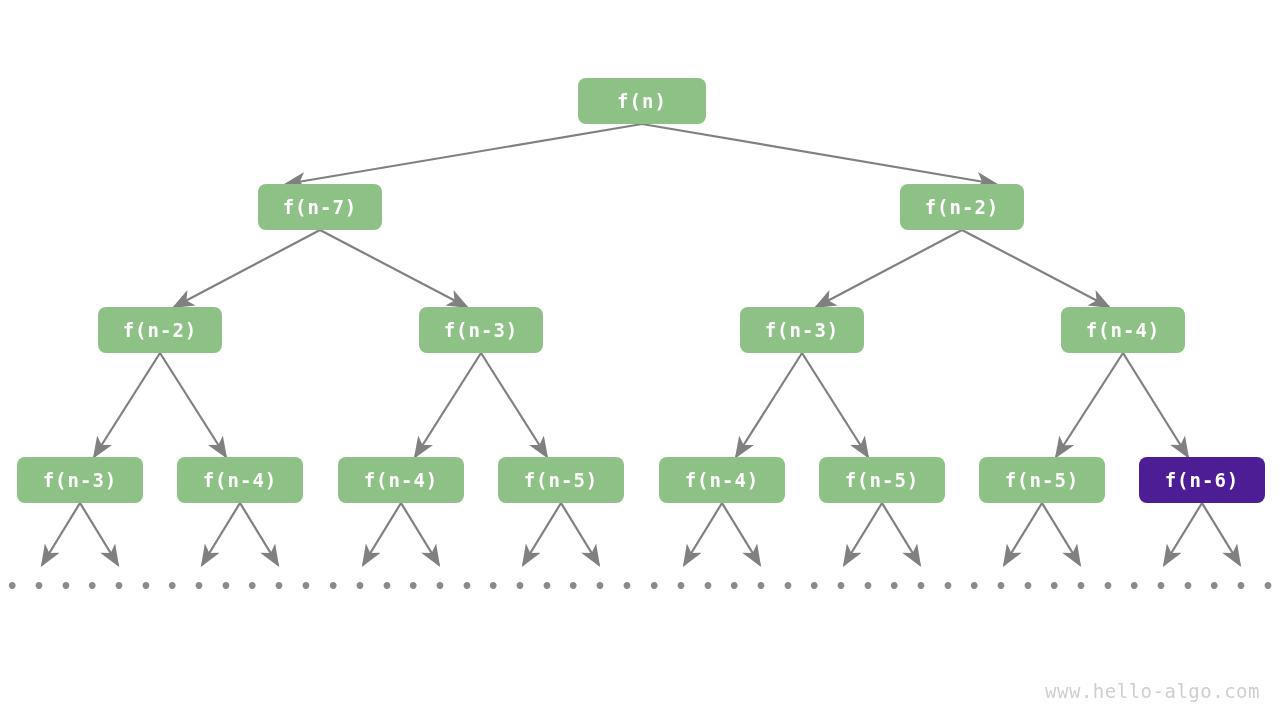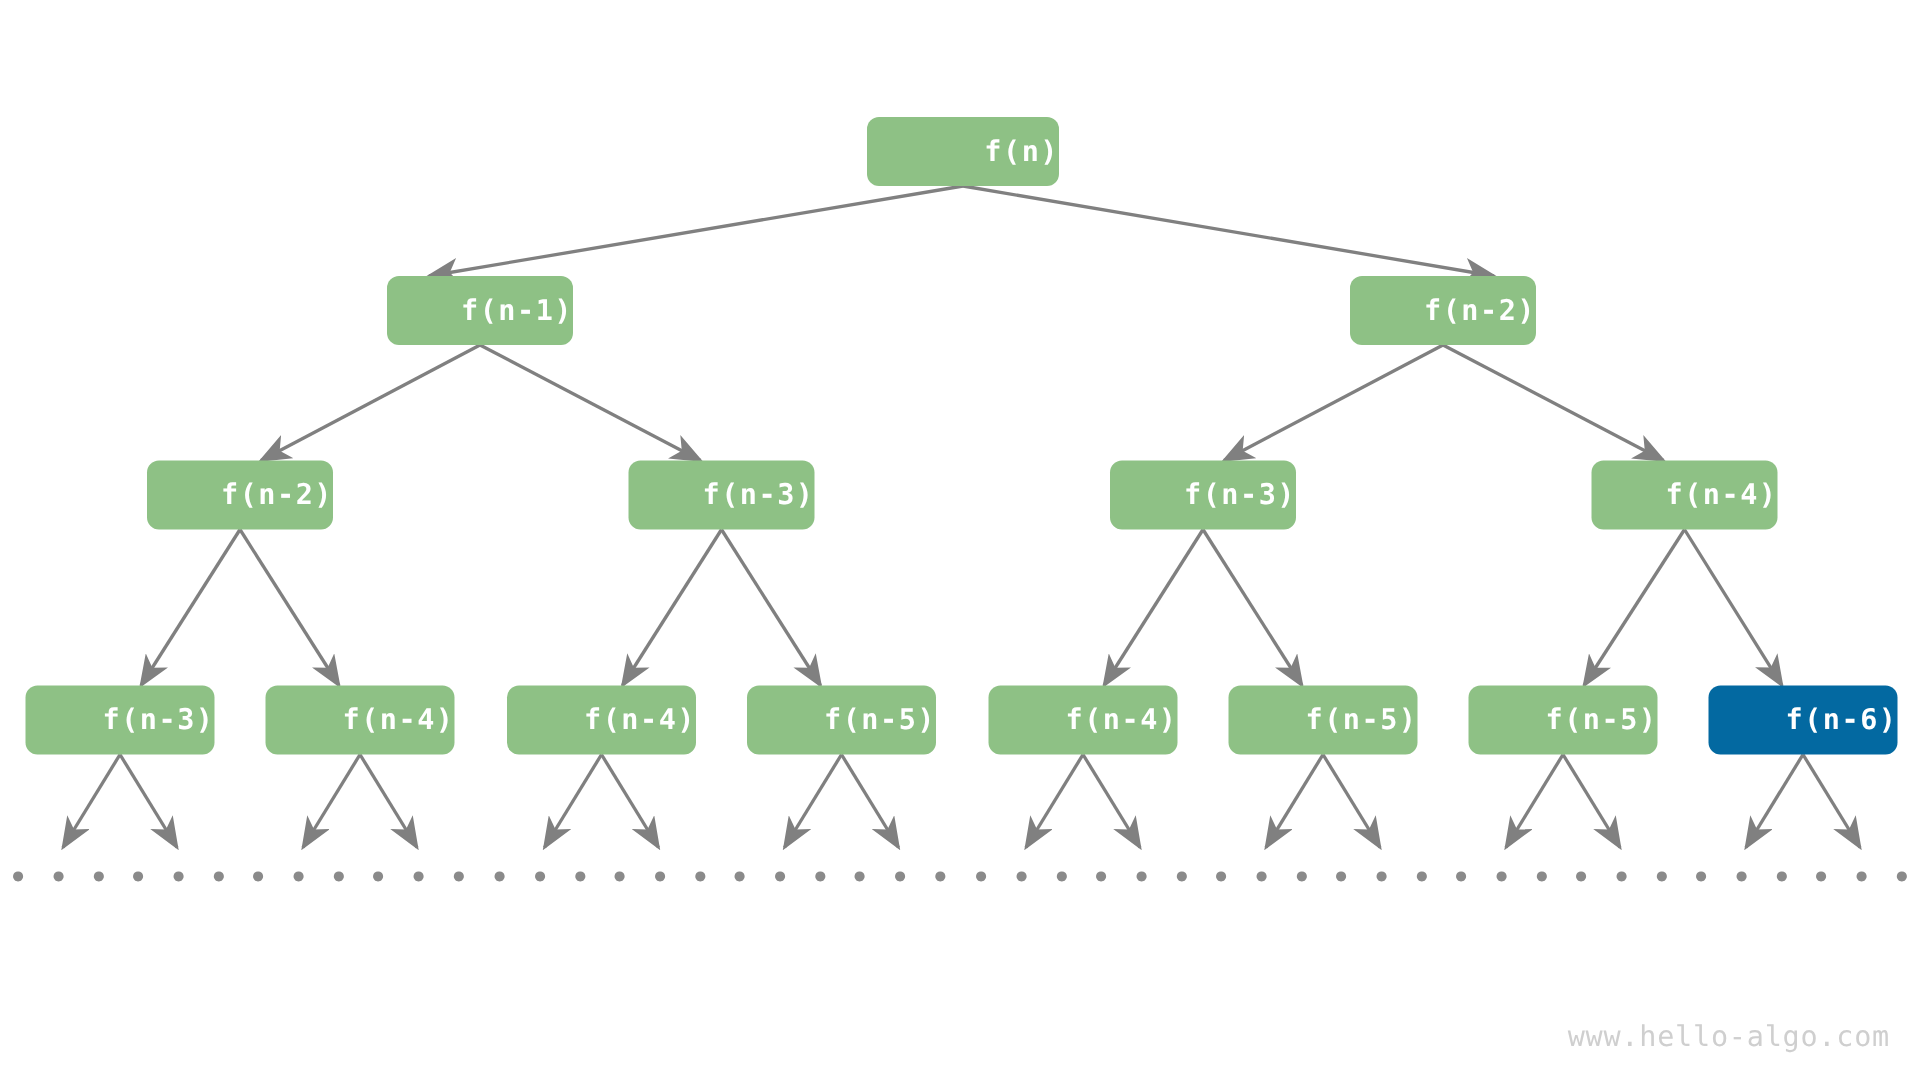--- a/index.html
+++ b/index.html
@@ -26,21 +26,21 @@
     box-sizing: border-box;
     background: #8ec185;
     border-radius: 8px;
     color: #ffffff;
     font-family: "DejaVu Sans Mono", "Liberation Mono", monospace;
     font-size: 19px;
     font-weight: 700;
     letter-spacing: 1px;
     display: flex;
     align-items: center;
-    justify-content: flex-end;
+    justify-content: center;
     white-space: nowrap;
     user-select: none;
   }
   .ellipsis {
     position: absolute;
     color: #8a8a8a;
     font-family: "DejaVu Sans Mono", "Liberation Mono", monospace;
     font-size: 19px;
     font-weight: 700;
     letter-spacing: 2px;
@@ -102,21 +102,21 @@
       <line x1="1202" y1="503" x2="1164" y2="565" stroke="#808080" stroke-width="2.2" stroke-linecap="butt" marker-end="url(#arrowhead)"></line>
       <line x1="1202" y1="503" x2="1240" y2="565" stroke="#808080" stroke-width="2.2" stroke-linecap="butt" marker-end="url(#arrowhead)"></line>
     </g>
 </svg>
 
 <div id="node-layer">
     <div class="node" style="left: 578px; top: 78px; width: 128px; height: 46px; background: rgb(142, 193, 133); color: rgb(255, 255, 255);">
       <span>f(n)</span>
     </div>
     <div class="node" style="left: 258px; top: 184px; width: 124px; height: 46px; background: rgb(142, 193, 133); color: rgb(255, 255, 255);">
-      <span>f(n-1)</span>
+      <span>f(n-7)</span>
     </div>
     <div class="node" style="left: 900px; top: 184px; width: 124px; height: 46px; background: rgb(142, 193, 133); color: rgb(255, 255, 255);">
       <span>f(n-2)</span>
     </div>
     <div class="node" style="left: 98px; top: 307px; width: 124px; height: 46px; background: rgb(142, 193, 133); color: rgb(255, 255, 255);">
       <span>f(n-2)</span>
     </div>
     <div class="node" style="left: 419px; top: 307px; width: 124px; height: 46px; background: rgb(142, 193, 133); color: rgb(255, 255, 255);">
       <span>f(n-3)</span>
     </div>
@@ -140,21 +140,21 @@
     </div>
     <div class="node" style="left: 659px; top: 457px; width: 126px; height: 46px; background: rgb(142, 193, 133); color: rgb(255, 255, 255);">
       <span>f(n-4)</span>
     </div>
     <div class="node" style="left: 819px; top: 457px; width: 126px; height: 46px; background: rgb(142, 193, 133); color: rgb(255, 255, 255);">
       <span>f(n-5)</span>
     </div>
     <div class="node" style="left: 979px; top: 457px; width: 126px; height: 46px; background: rgb(142, 193, 133); color: rgb(255, 255, 255);">
       <span>f(n-5)</span>
     </div>
-    <div class="node" style="left: 1139px; top: 457px; width: 126px; height: 46px; background: #0369a1; color: rgb(255, 255, 255);">
+    <div class="node" style="left: 1139px; top: 457px; width: 126px; height: 46px; background: #4c1d95; color: rgb(255, 255, 255);">
       <span>f(n-6)</span>
     </div>
   </div>
 <div id="ellipsis-layer">
     <div class="ellipsis" style="left: 40px; top: 586px; color: rgb(138, 138, 138);">• • •</div>
     <div class="ellipsis" style="left: 120px; top: 586px; color: rgb(138, 138, 138);">• • •</div>
     <div class="ellipsis" style="left: 200px; top: 586px; color: rgb(138, 138, 138);">• • •</div>
     <div class="ellipsis" style="left: 280px; top: 586px; color: rgb(138, 138, 138);">• • •</div>
     <div class="ellipsis" style="left: 361px; top: 586px; color: rgb(138, 138, 138);">• • •</div>
     <div class="ellipsis" style="left: 441px; top: 586px; color: rgb(138, 138, 138);">• • •</div>

